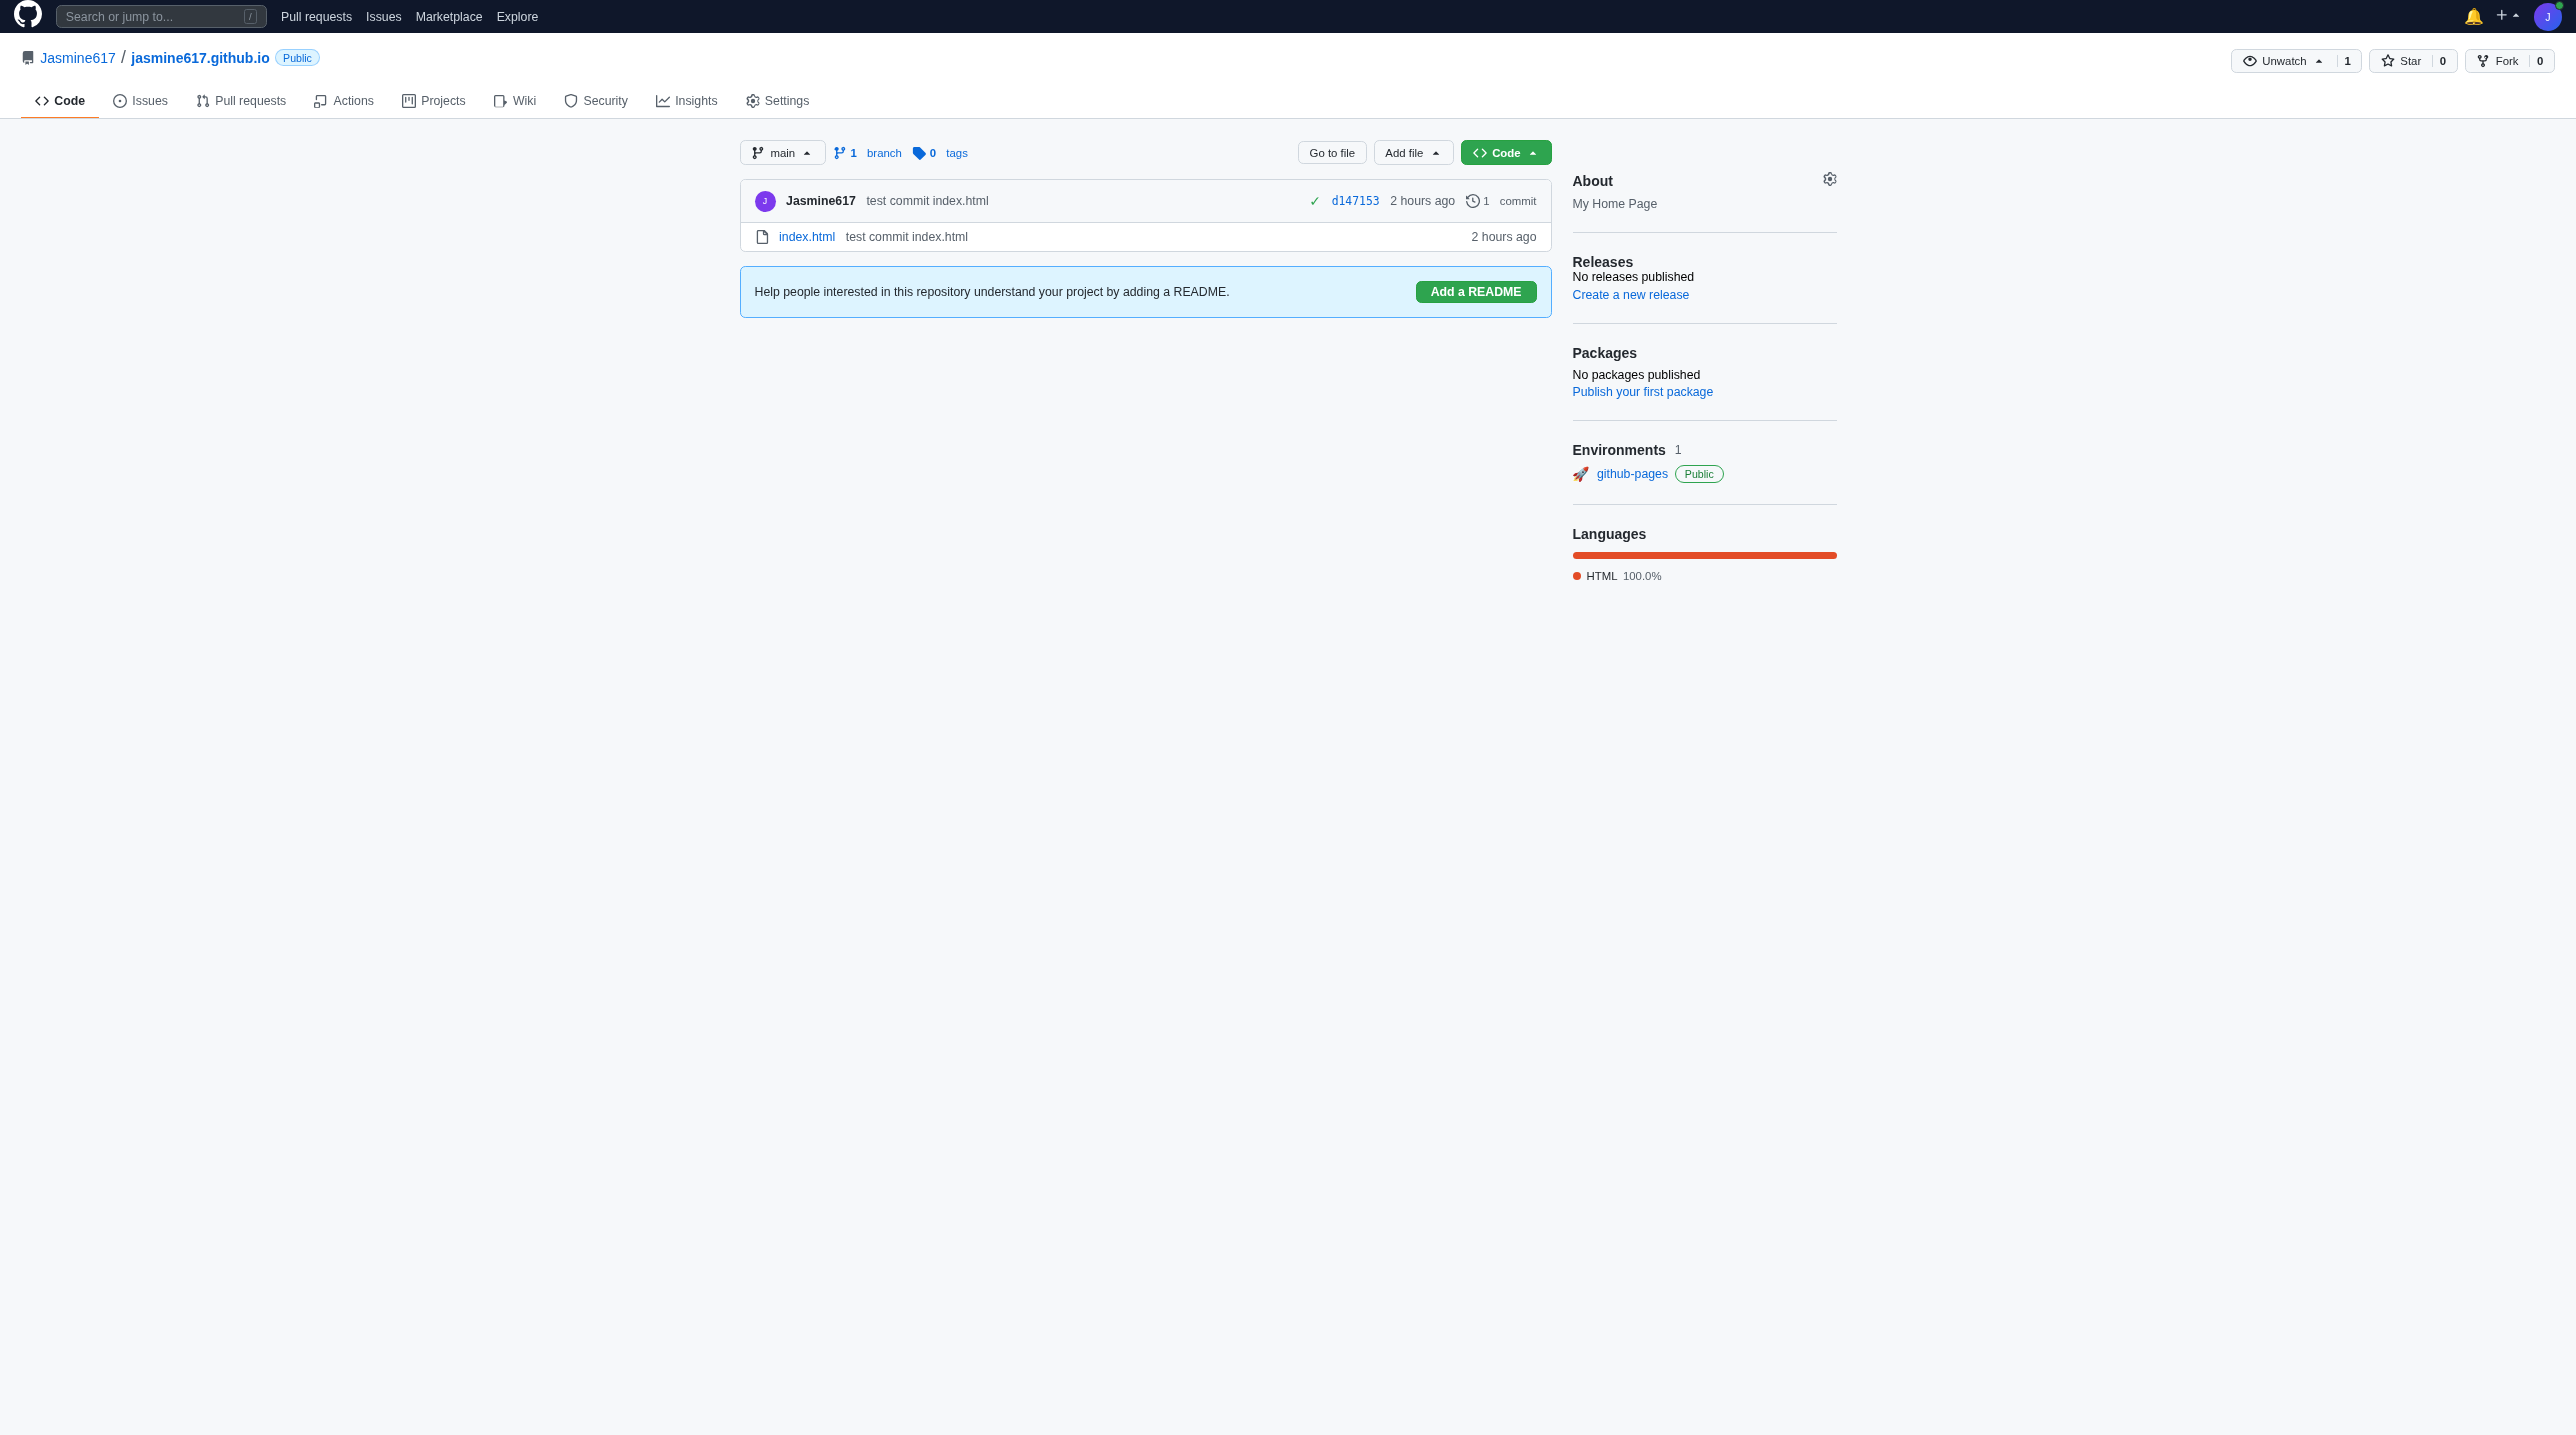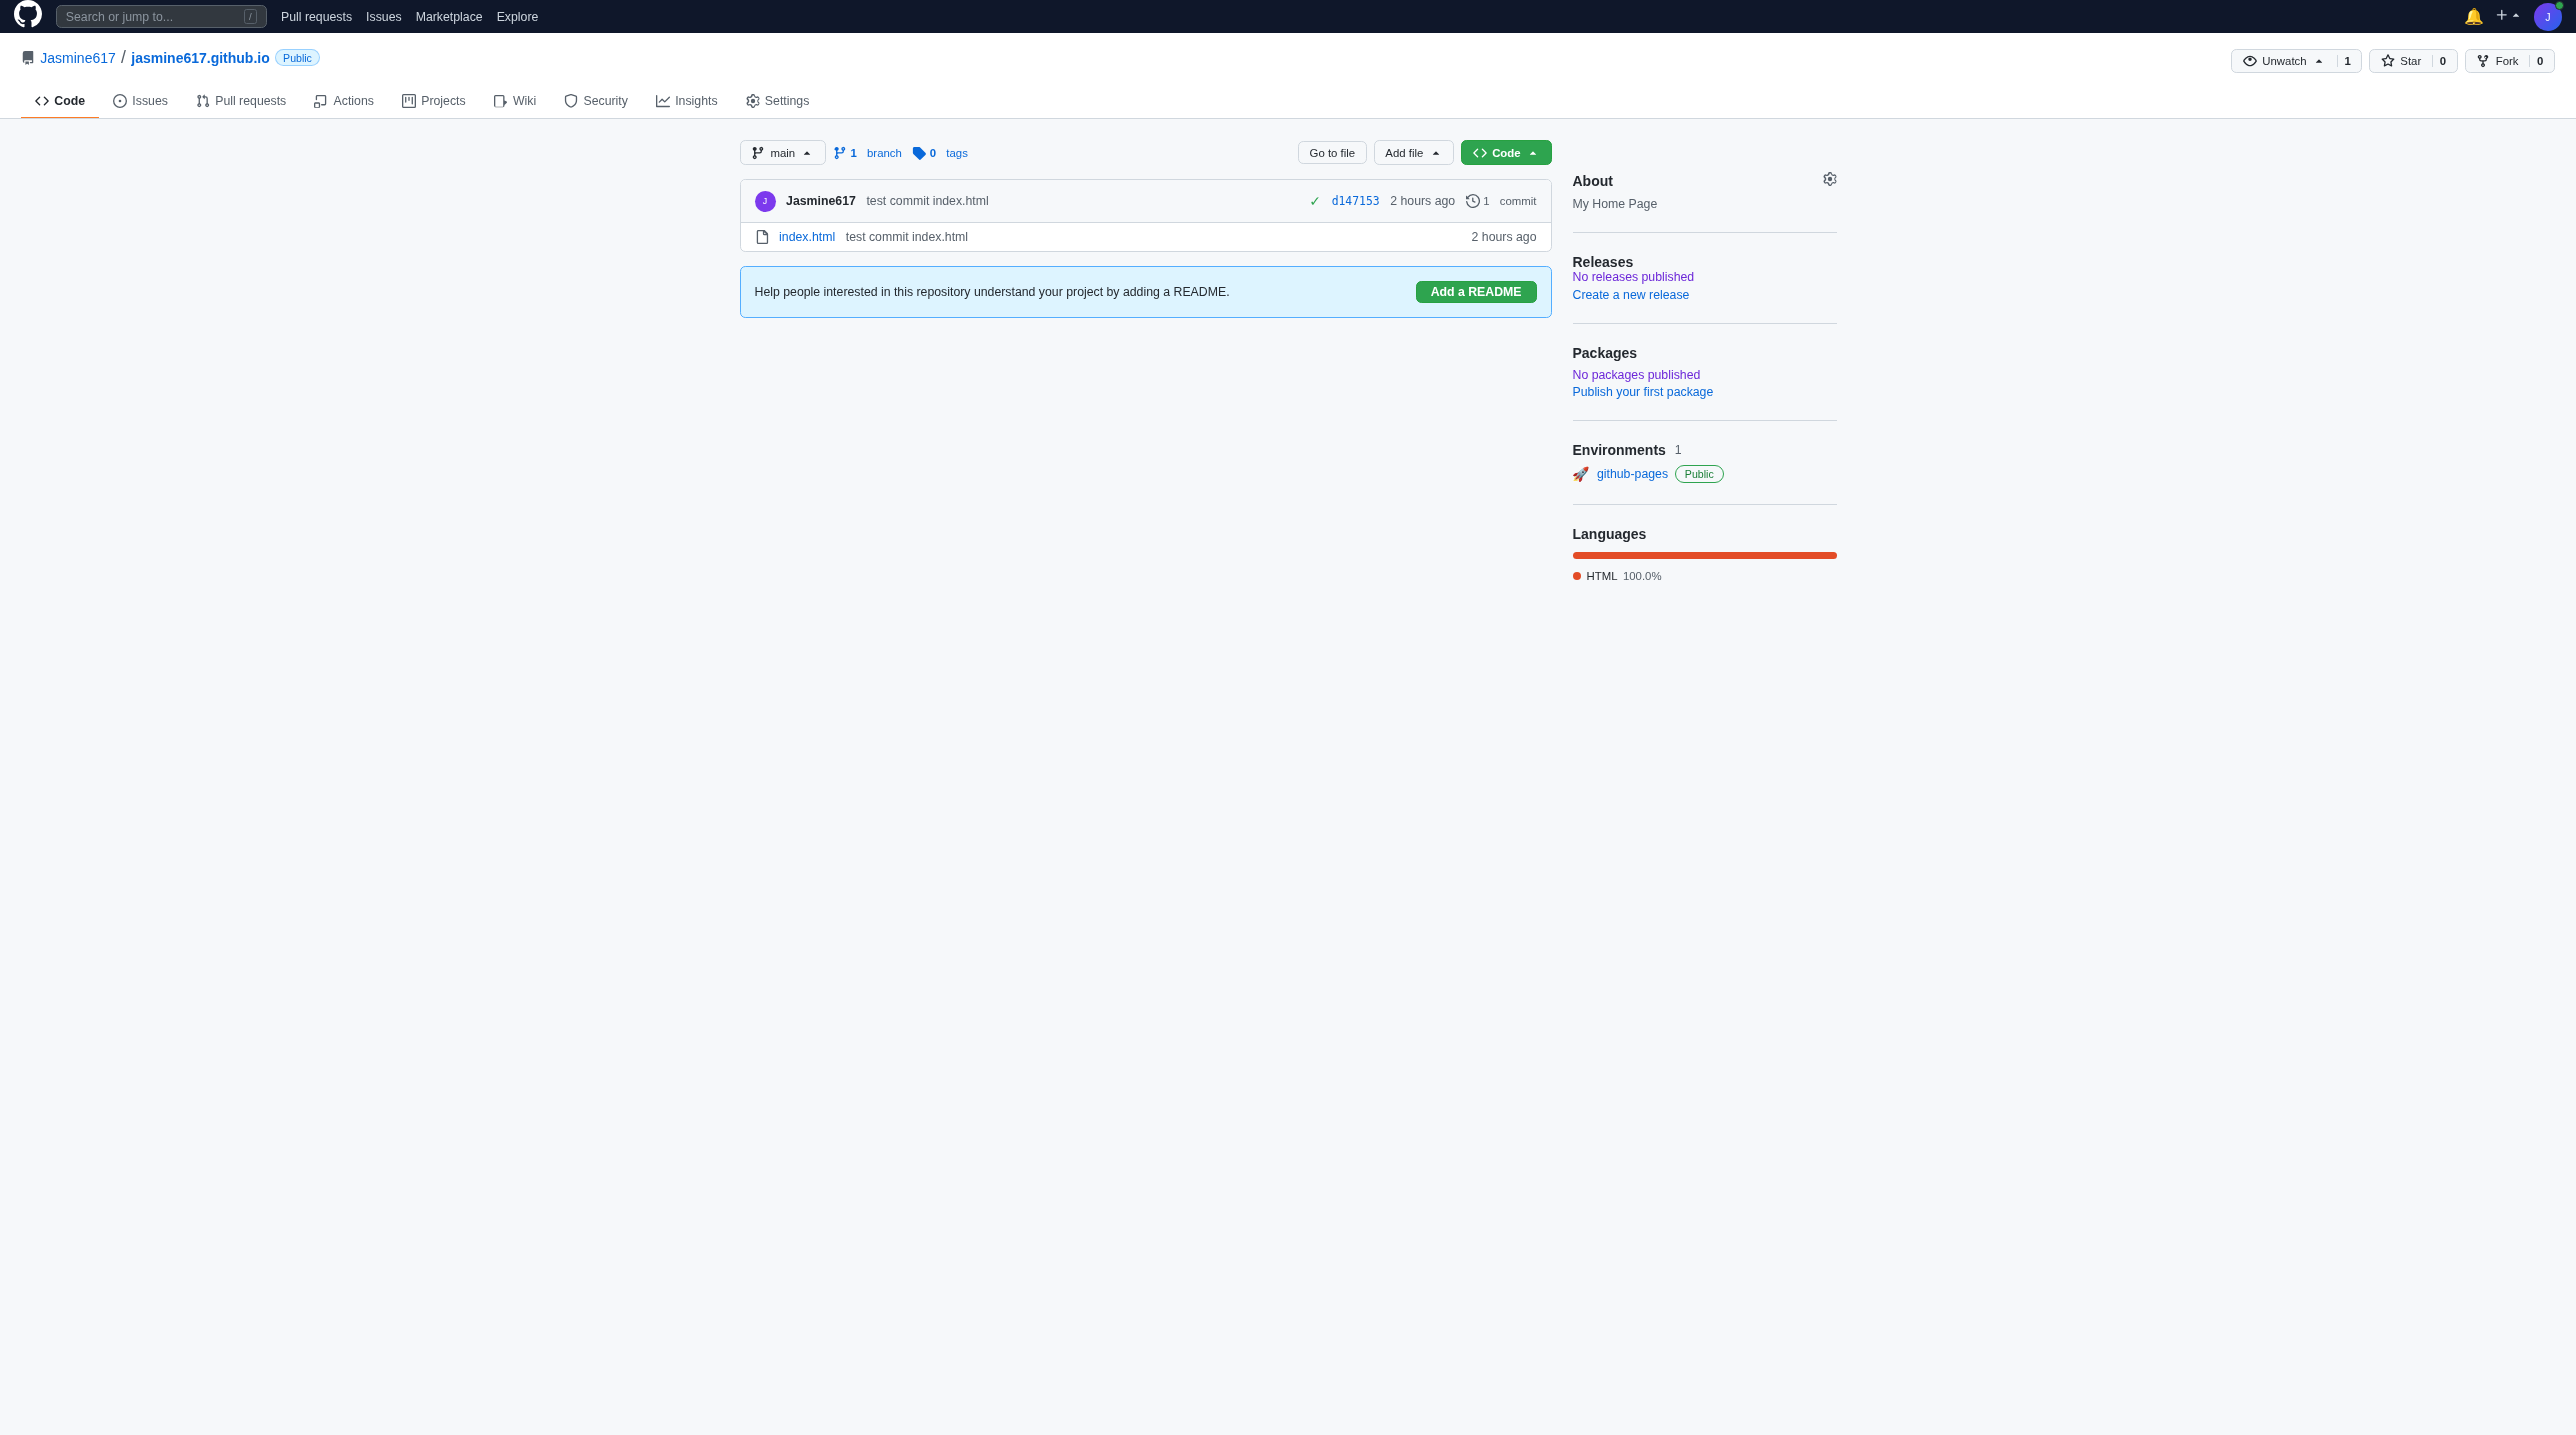--- a/index.html
+++ b/index.html
@@ -68,21 +68,21 @@
     .readme-notice-text { color: #24292f; }
     .add-readme-btn { background: #2ea44f; color: white; border: 0.9px solid #27a141; border-radius: 5.3px; padding: 3px 14px; font-size: 12.3px; font-weight: 600; cursor: pointer; white-space: nowrap; }
 
     
     .sidebar-section { margin-bottom: 21px; padding-bottom: 21px; border-bottom: 0.9px solid #d0d7de; }
     .sidebar-section:last-child { border-bottom: none; }
     .sidebar-header { display: flex; align-items: center; justify-content: space-between; margin-bottom: 7px; }
     .sidebar-title { font-weight: 600; font-size: 14px; color: #24292f; }
     .sidebar-gear { color: #57606a; cursor: pointer; font-size: 16px; }
     .about-desc { color: #57606a; font-size: 12.3px; }
-    .no-published { color: #6d28d9; font-size: 12.3px; margin-bottom: 3.5px; }
+    .no-published { color: #000000; font-size: 12.3px; margin-bottom: 3.5px; }
     .create-link { color: #0969da; text-decoration: none; font-size: 12.3px; }
     .env-item { display: flex; align-items: center; gap: 7px; margin-top: 7px; }
     .env-name { color: #0969da; text-decoration: none; font-size: 12.3px; font-weight: 500; }
     .env-badge { border: 0.9px solid #2ea44f; border-radius: 17.6px; padding: 1.8px 8.8px; font-size: 10.6px; color: #1a7f37; font-weight: 500; background: transparent; }
     .env-count { color: #57606a; font-size: 12.3px; margin-left: 3.5px; }
     .lang-bar { height: 7px; border-radius: 3.5px; background: #e34c26; margin-bottom: 10.6px; }
     .lang-item { display: flex; align-items: center; gap: 5.3px; font-size: 11.4px; color: #24292f; }
     .lang-dot { width: 8.8px; height: 8.8px; border-radius: 50%; background: #e34c26; }
     .lang-pct { color: #57606a; }
     .releases-title { display: flex; align-items: center; gap: 5.3px; }

